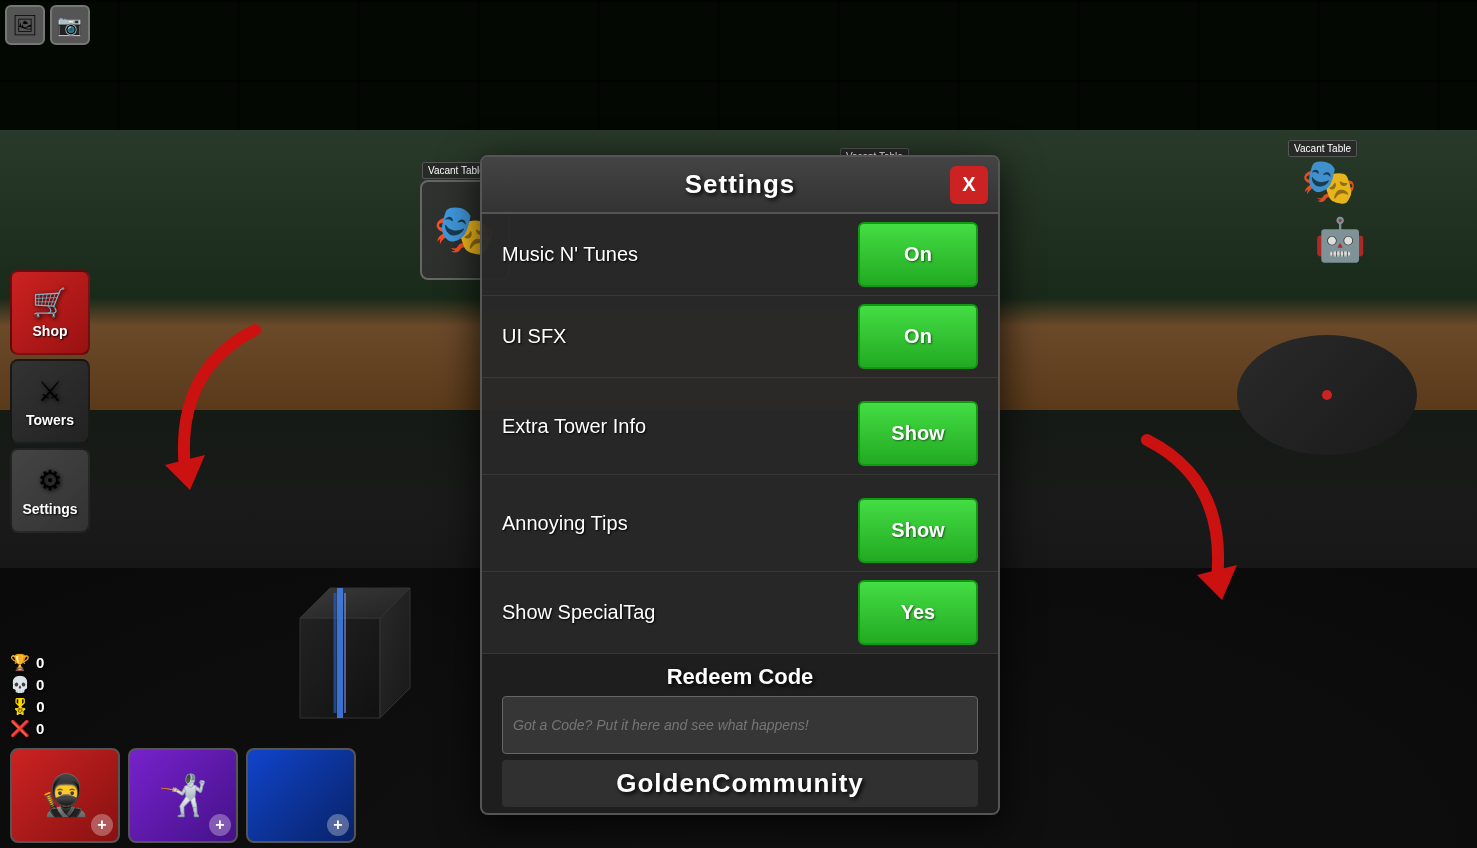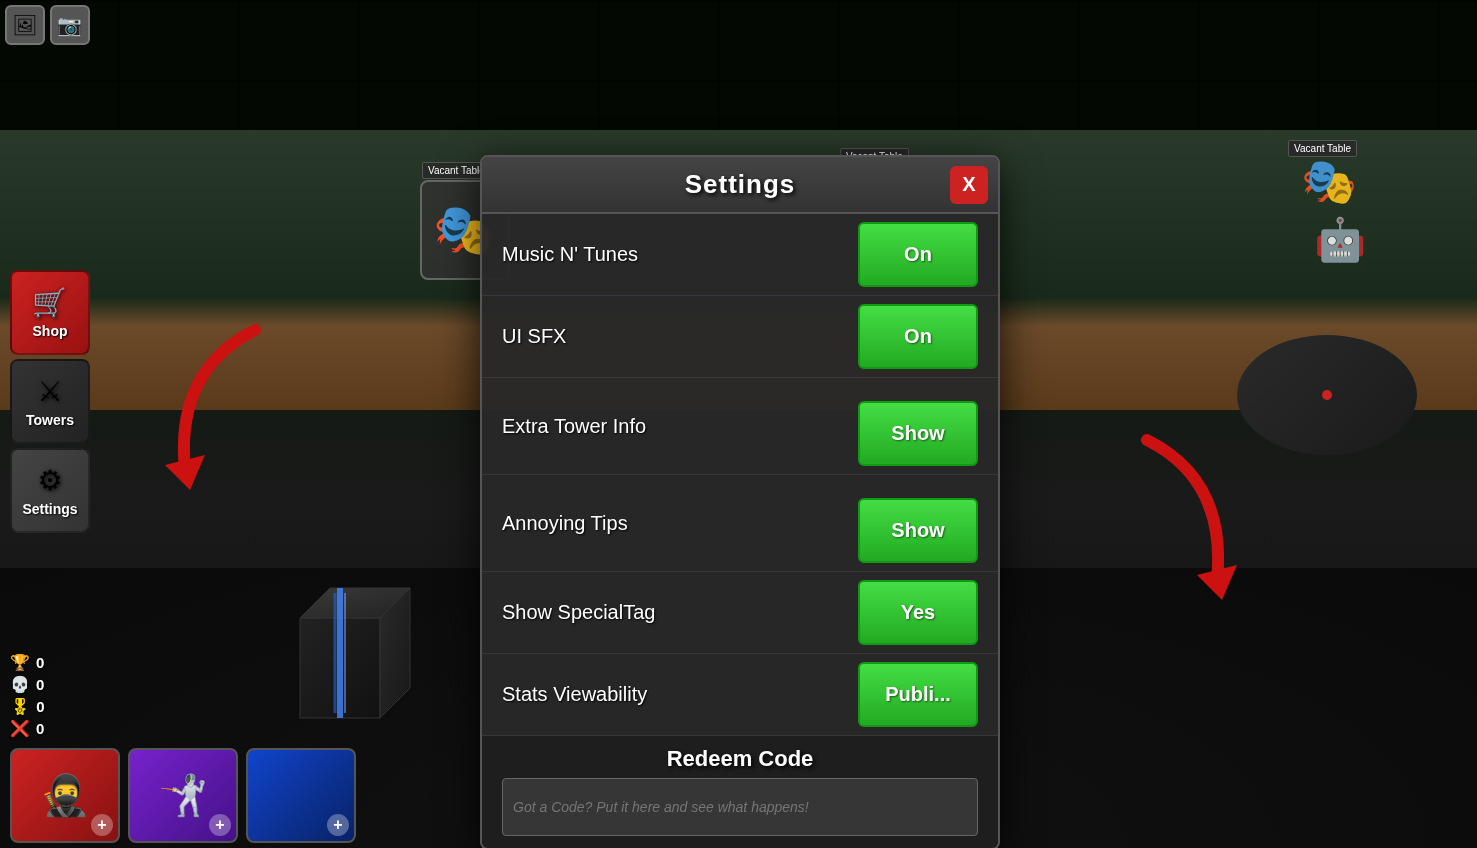--- a/index.html
+++ b/index.html
@@ -457,23 +457,22 @@
       <button class="setting-btn green-show">Show</button>
     </div>
     <div class="setting-row">
       <span class="setting-label">Annoying Tips</span>
       <button class="setting-btn green-show">Show</button>
     </div>
     <div class="setting-row">
       <span class="setting-label">Show SpecialTag</span>
       <button class="setting-btn green-yes">Yes</button>
     </div>
-    <div class="setting-row">
-      <span class="setting-label">Stats Viewability</span>
-      <button class="setting-btn green-pub">Publi...</button>
-    </div>
 
     <div class="redeem-section">
       <div class="redeem-title">Redeem Code</div>
       <input class="redeem-input" type="text" value="" placeholder="Got a Code? Put it here and see what happens!" style="">
+      <div class="redeem-code-display">
+        <span class="redeem-code-text">GoldenCommunity</span>
+      </div>
     </div>
   </div>
 </div>
 
 </body></html>

